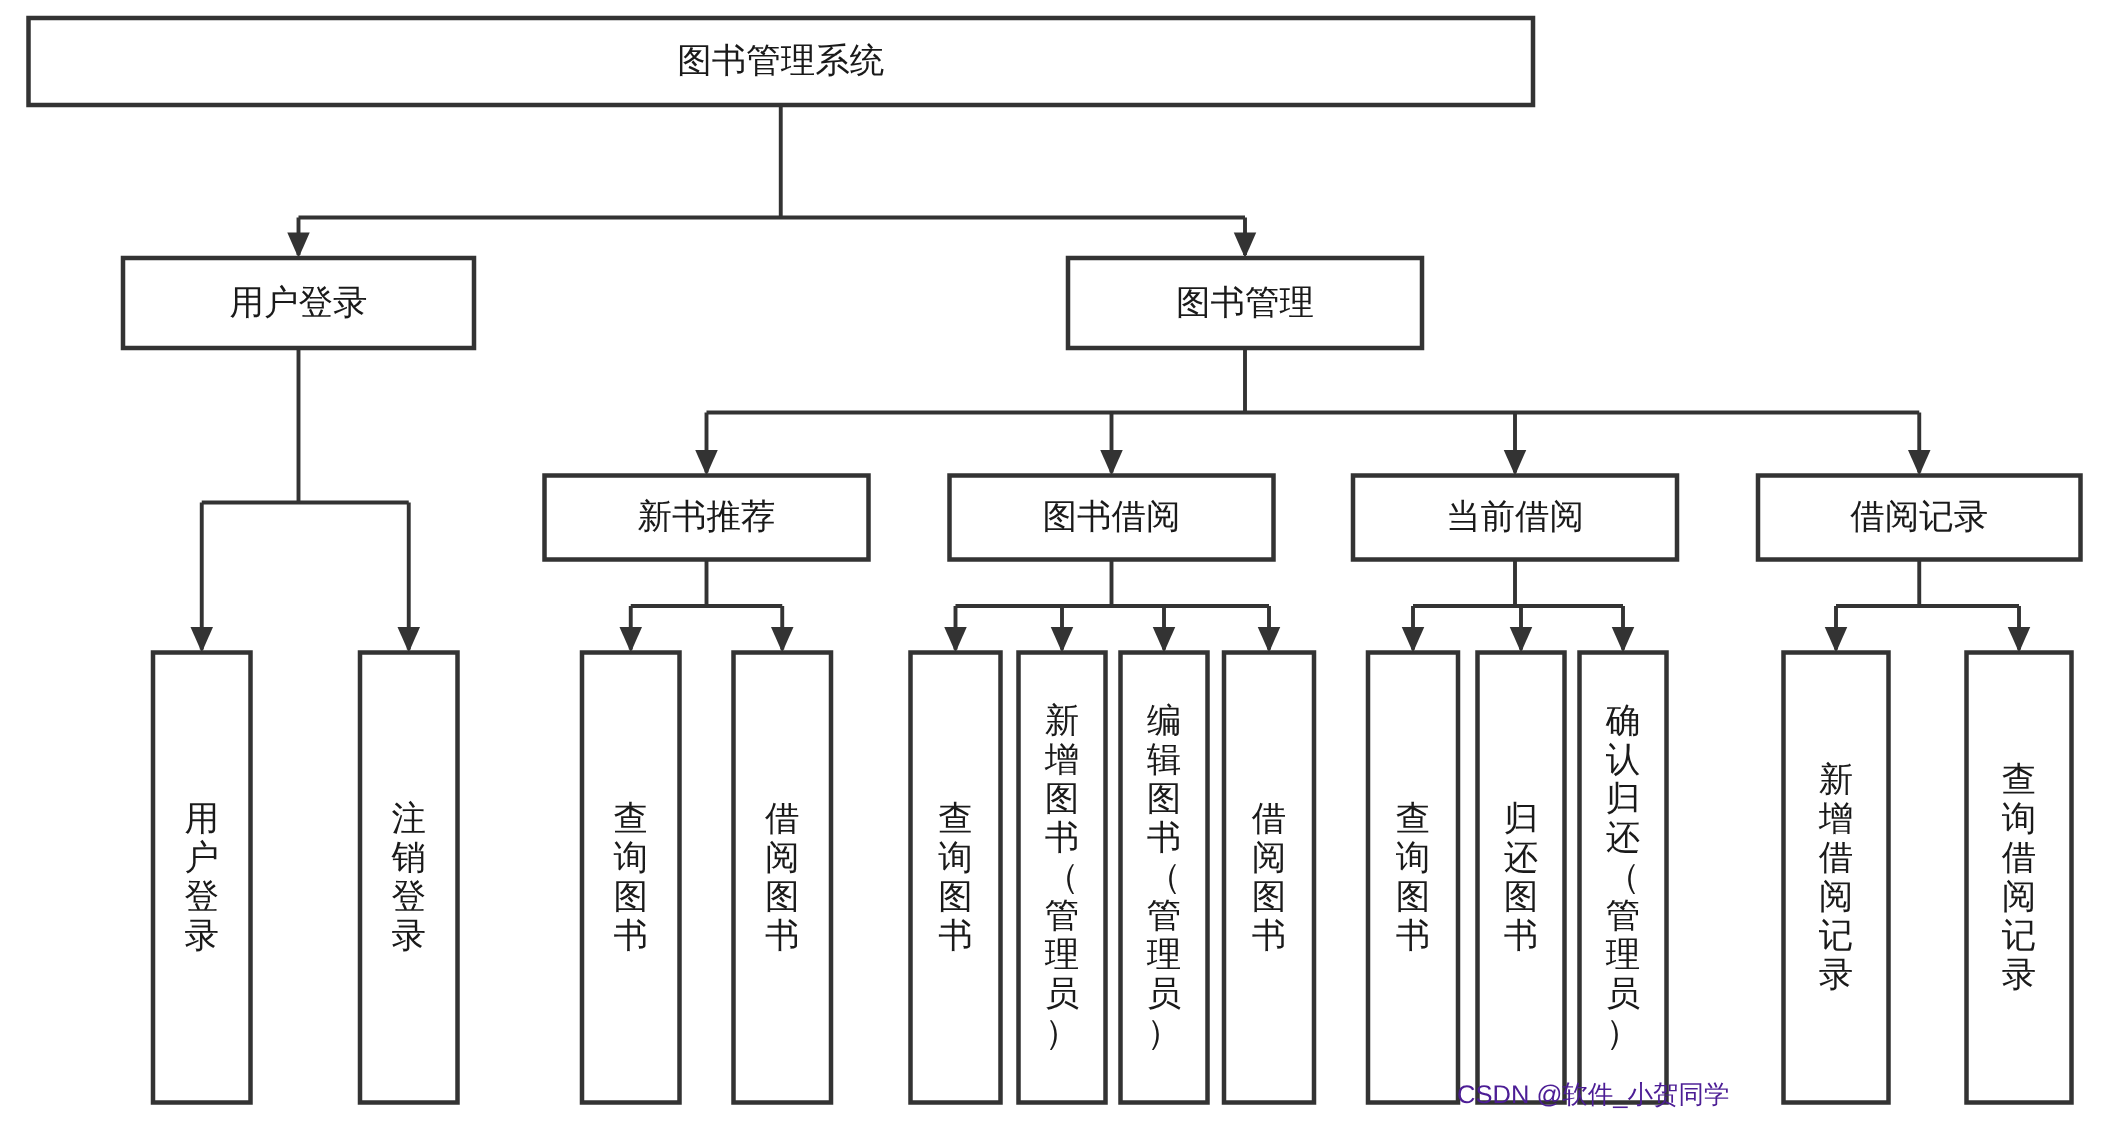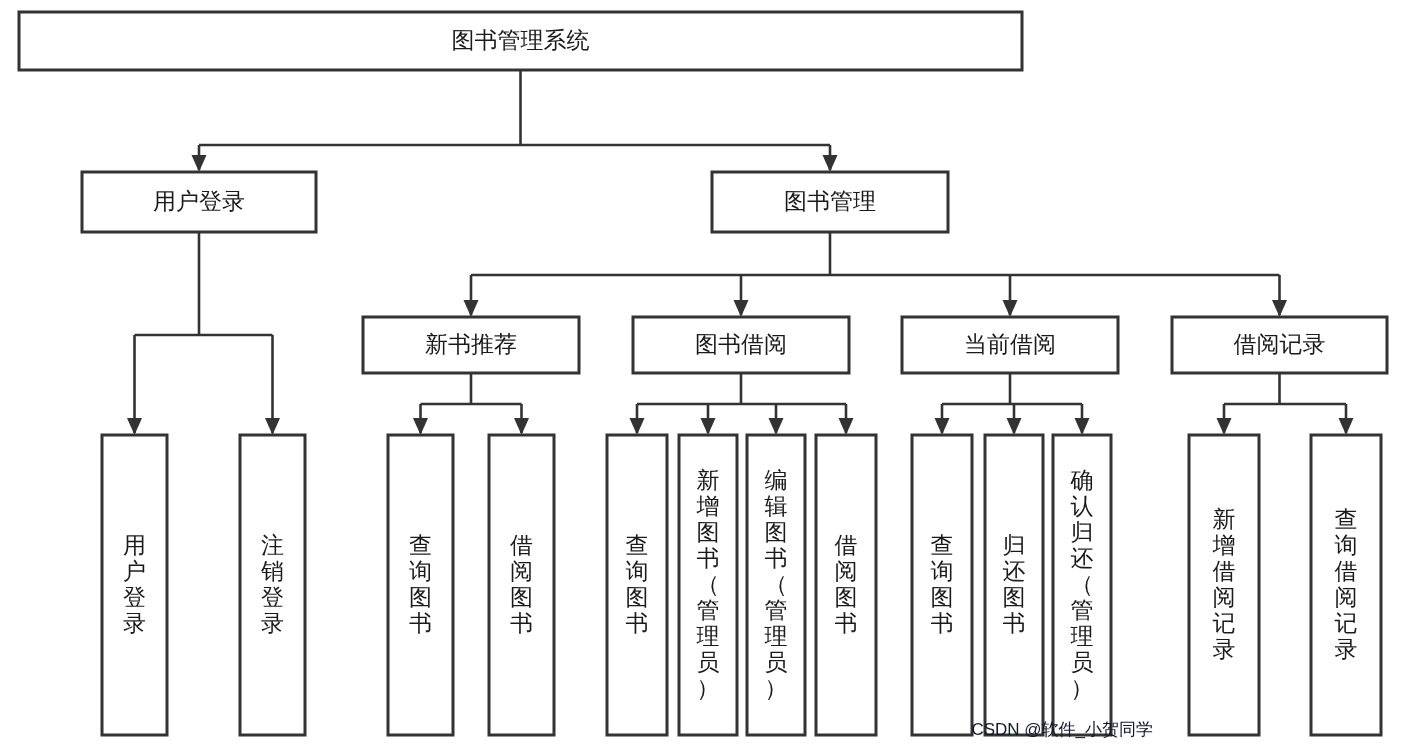--- a/index.html
+++ b/index.html
@@ -51,21 +51,21 @@
   }
   .arrow-head {
     fill: #333333;
   }
   .watermark {
     position: absolute;
     right: 12px;
     bottom: 6px;
     font-family: "Liberation Sans", "DejaVu Sans", sans-serif;
     font-size: 17px;
-    color: #0f172a;
+    color: #4c1d95;
     white-space: nowrap;
     user-select: none;
   }
 </style>
 </head>
 <body>
 
 <div id="diagram-root">
   <svg class="flow" viewBox="0 0 1405 747" xmlns="http://www.w3.org/2000/svg">
     <g id="connectors-layer">

